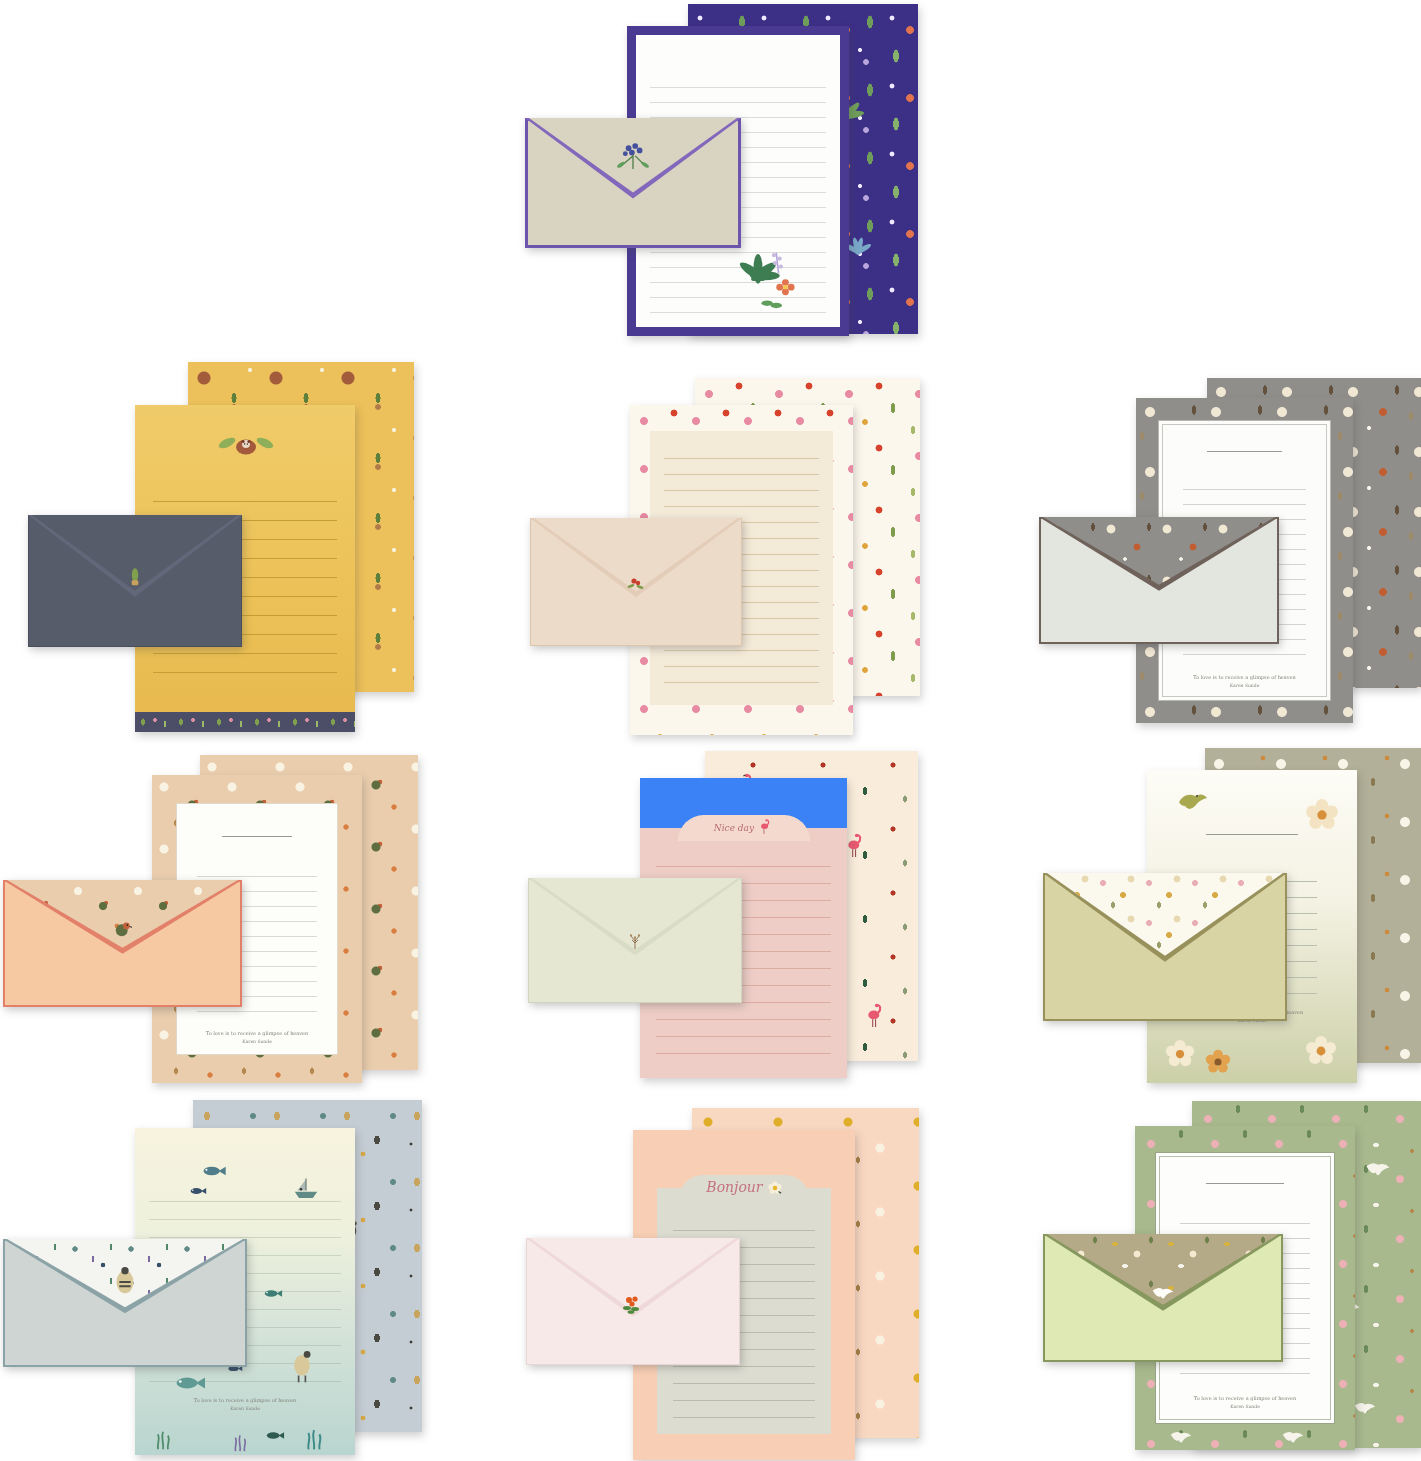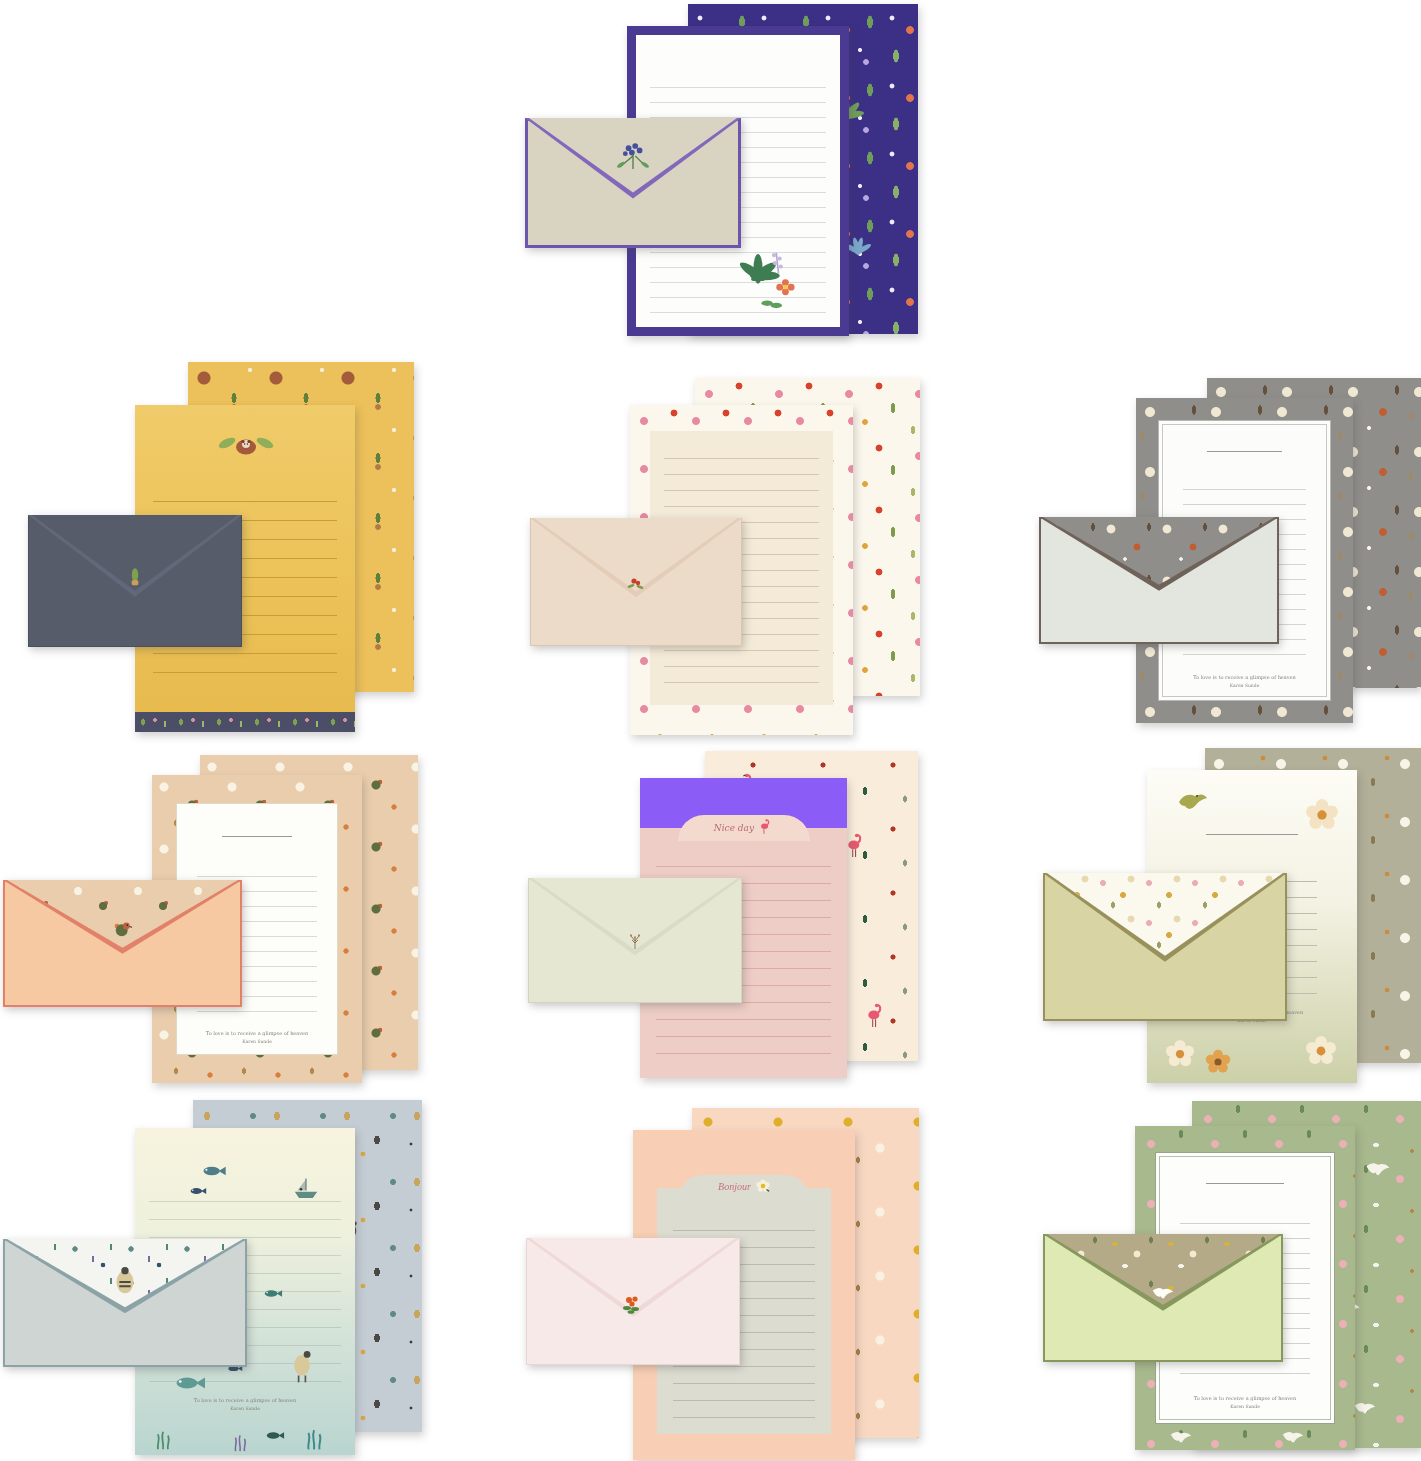--- a/index.html
+++ b/index.html
@@ -122,21 +122,21 @@
       radial-gradient(circle at 50px 46px,#d87f3f 2px,transparent 2.7px);
       background-size:60px 54px;}
   #s5 .ebody{background:#f6c9a2;border:2px solid #e2806a;}
   
   .s6-back{left:705px;top:751px;width:213px;height:310px;background-color:#f9ecdb;
     background-image:
       radial-gradient(ellipse 3px 6px at 20px 40px,#2e5a3d 70%,transparent 74%),
       radial-gradient(circle at 48px 14px,#b23527 2.2px,transparent 2.9px),
       radial-gradient(ellipse 2.5px 5px at 60px 48px,#8a9a74 70%,transparent 74%);
     background-size:70px 64px;}
-  .s6-front{left:640px;top:778px;width:207px;height:300px;background:#8b5cf6;}
+  .s6-front{left:640px;top:778px;width:207px;height:300px;background:#3b82f6;}
   .s6-panel{position:absolute;left:0;right:0;top:50px;bottom:0;background:#edcdc6;}
   .s6-lines{left:16px;right:16px;top:22px;bottom:14px;--lc:#dcaba1;--gap:16px;}
   .s6-tab{position:absolute;left:50%;transform:translateX(-50%);top:37px;width:132px;height:26px;
           background:#f4dace;border-radius:60px 60px 0 0;text-align:center;z-index:2;}
   .s6-tab .script{font-size:9px;color:#b86a74;line-height:26px;}
   #s6 .flap{background:#d9dcc5;}
   #s6 .flap::after{background:#e5e7d3;}
   #s6 .ebody{background:#e5e7d3;border:1px solid #d2d5bd;}
   
   .pat-sage{background-color:#b3b099;
@@ -186,21 +186,21 @@
       radial-gradient(circle at 16px 14px,#dfae2a 4px,transparent 5px),
       radial-gradient(circle at 48px 40px,#f9f2e2 4px,transparent 5px),
       radial-gradient(circle at 48px 40px,#e2b33c 1.6px,transparent 2.2px),
       radial-gradient(ellipse 2.5px 5px at 26px 52px,#a9824a 70%,transparent 74%);
     background-size:70px 64px;}
   .s9-front{left:633px;top:1130px;width:222px;height:330px;background:#f8cfb4;}
   .s9-panel{position:absolute;left:24px;right:24px;top:58px;bottom:26px;background:#dcdcd1;}
   .s9-lines{left:16px;right:16px;top:26px;bottom:16px;--lc:#b9bcab;--gap:16px;}
   .s9-tab{position:absolute;left:50%;transform:translateX(-50%);top:45px;width:130px;height:24px;
           background:#dcdcd1;border-radius:60px 60px 0 0;text-align:center;z-index:2;}
-  .s9-tab .script{font-size:10px;color:#c4737f;line-height:24px;font-family:Liberation Serif, serif;}
+  .s9-tab .script{font-size:14px;color:#c4737f;line-height:24px;}
   #s9 .flap{background:#eed8d8;}
   #s9 .flap::after{background:#f8e9e9;}
   #s9 .ebody{background:#f8e9e9;border:1px solid #e8d6d6;}
   
   .pat-greenbird{background-color:#a8b98d;
     background-image:
       radial-gradient(circle at 16px 18px,#ecb0b5 3.5px,transparent 4.4px),
       radial-gradient(circle at 16px 18px,#c2707c 1.2px,transparent 1.8px),
       radial-gradient(ellipse 3px 6px at 46px 8px,#6a8a5a 70%,transparent 74%),
       radial-gradient(ellipse 4.5px 3px at 56px 44px,#f6f3ea 70%,transparent 74%),

